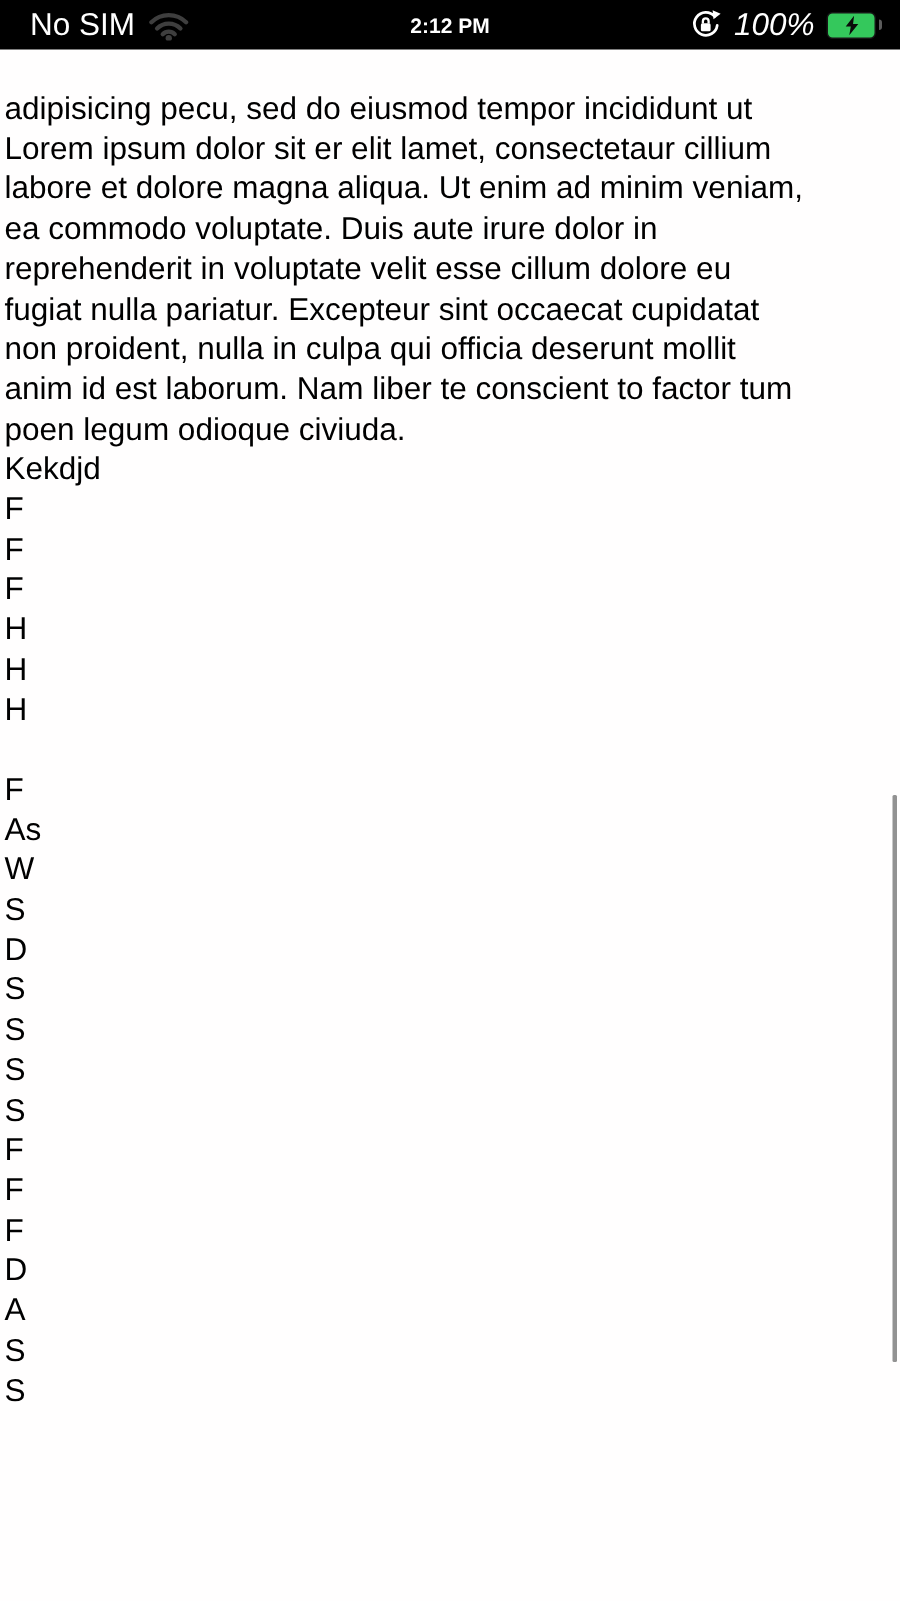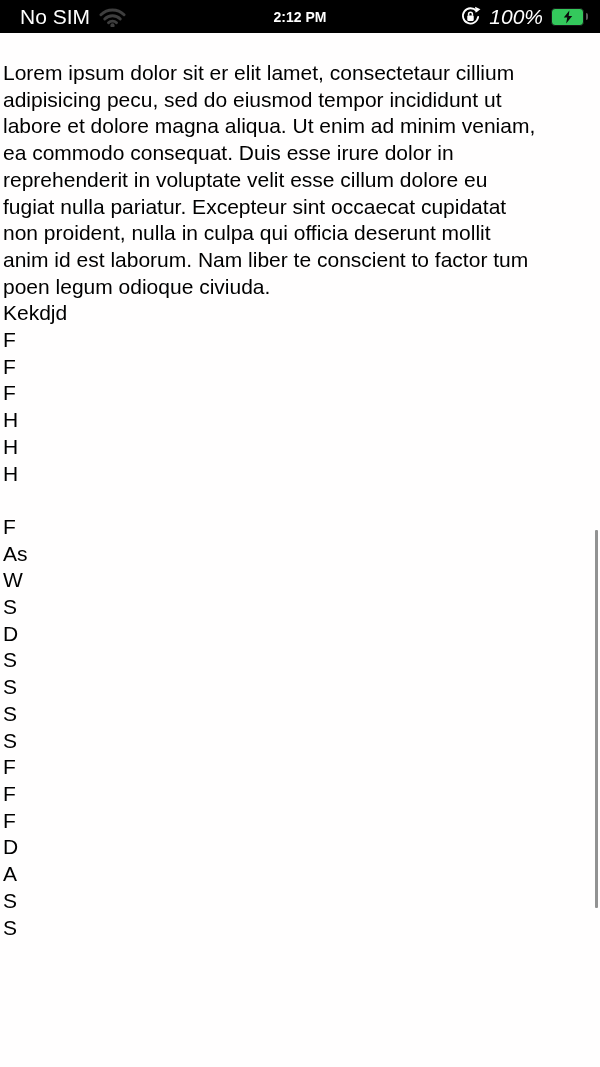--- a/index.html
+++ b/index.html
@@ -92,24 +92,24 @@
       <span class="battery" style="background: rgb(52, 200, 92);">
         <svg width="14" height="14" viewBox="0 0 16 16">
           <polygon points="9.6,0.5 3.2,8.7 7.1,8.7 5.9,15.5 12.8,6.9 8.8,6.9" fill="#0b0b0b"></polygon>
         </svg>
       </span>
     </div>
   </div>
 
   <div class="content">
     <div>
+        <div>adipisicing pecu, sed do eiusmod tempor incididunt ut</div>
         <div>Lorem ipsum dolor sit er elit lamet, consectetaur cillium</div>
-        <div>adipisicing pecu, sed do eiusmod tempor incididunt ut</div>
         <div>labore et dolore magna aliqua. Ut enim ad minim veniam,</div>
-        <div>ea commodo consequat. Duis esse irure dolor in</div>
+        <div>ea commodo voluptate. Duis aute irure dolor in</div>
         <div>reprehenderit in voluptate velit esse cillum dolore eu</div>
         <div>fugiat nulla pariatur. Excepteur sint occaecat cupidatat</div>
         <div>non proident, nulla in culpa qui officia deserunt mollit</div>
         <div>anim id est laborum. Nam liber te conscient to factor tum</div>
         <div>poen legum odioque civiuda.</div>
       </div>
     <div>
         <div>Kekdjd</div>
         <div>F</div>
         <div>F</div>

